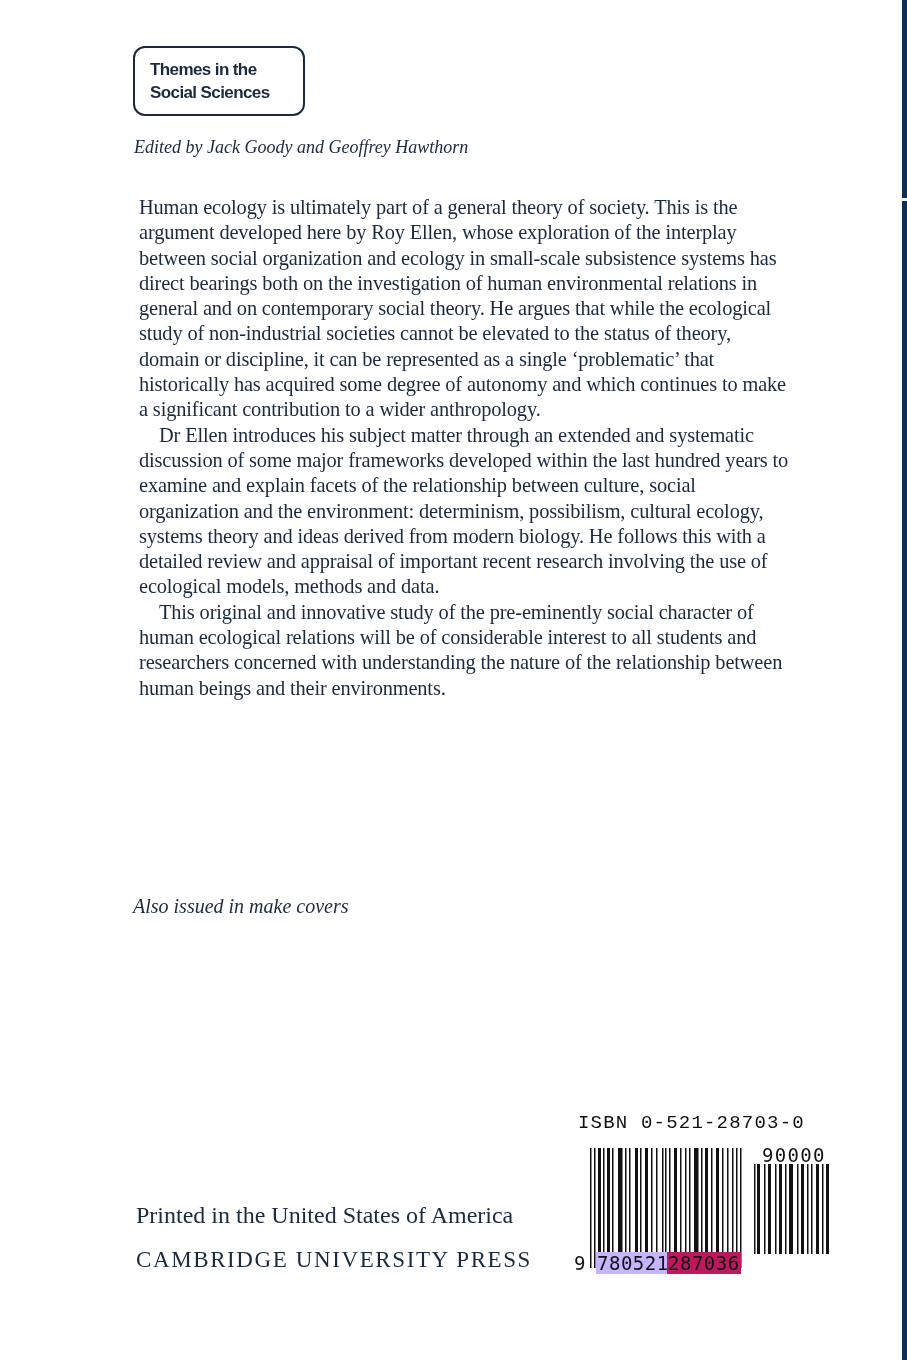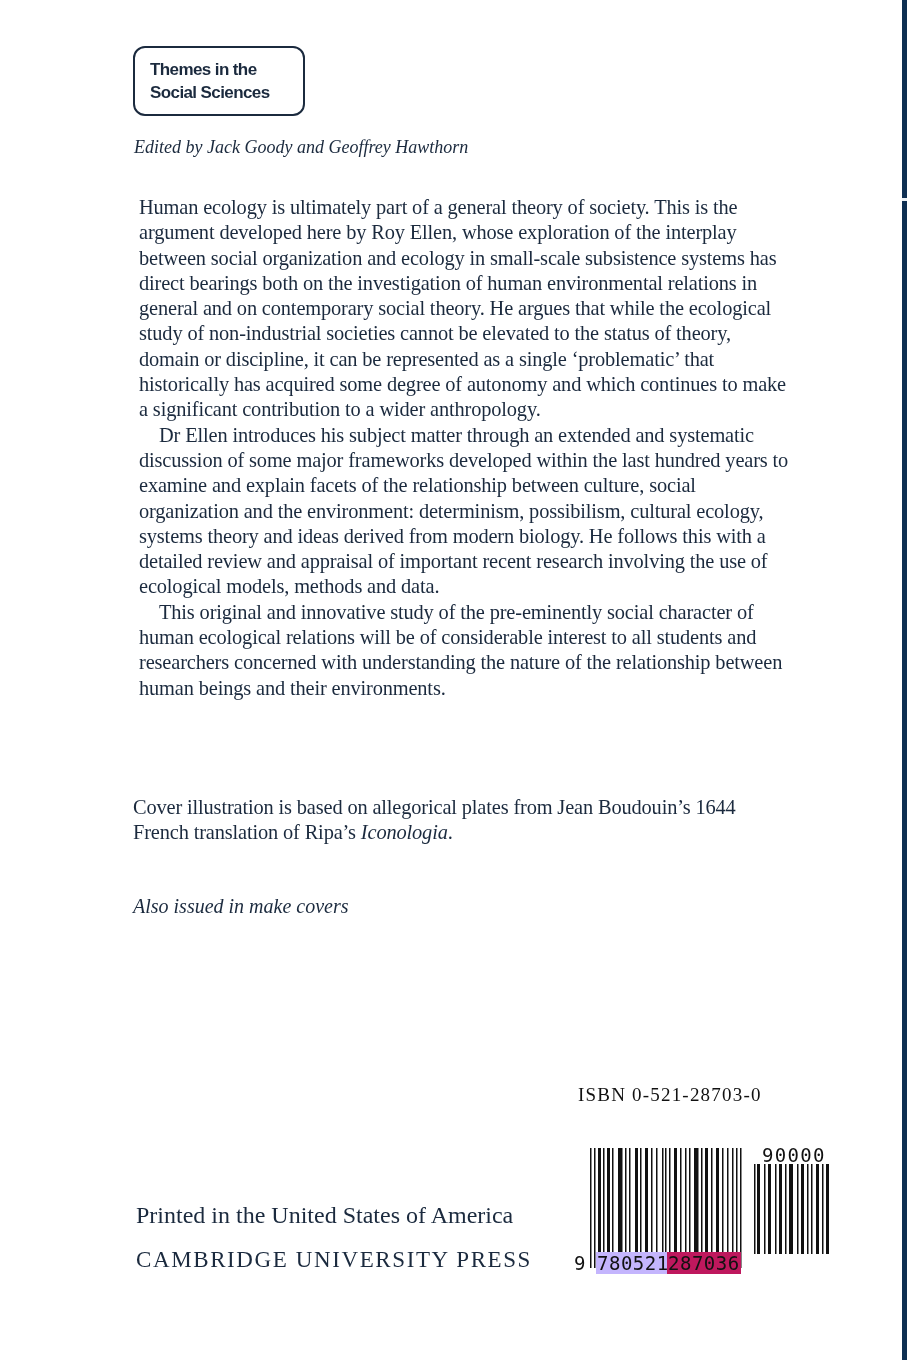--- a/index.html
+++ b/index.html
@@ -39,22 +39,22 @@
   .also {
     position:absolute; left:133px; top:895px; font-style:italic; font-size:20px; color:#1b2a3e;
   }
   .printed {
     position:absolute; left:136px; top:1202px; font-size:24px; color:#1b2a3e;
   }
   .publisher {
     position:absolute; left:136px; top:1247px; font-size:23px; letter-spacing:1.6px; color:#1b2a3e;
   }
   .isbn-label {
-    position:absolute; left:578px; top:1084px;
-    font-family: Liberation Serif, serif; font-size:19px; letter-spacing:1.2px; color:#111;
+    position:absolute; left:578px; top:1112px;
+    font-family: Liberation Mono, monospace; font-size:19px; letter-spacing:1.2px; color:#111;
   }
   .addon-digits {
     position:absolute; left:762px; top:1144px;
     font-family: "DejaVu Sans Mono", "Liberation Mono", monospace; font-size:19px; letter-spacing:1.3px; color:#111;
   }
   .barcode-main { position:absolute; left:590px; top:1148px; width:152px; height:120px; }
   .barcode-addon { position:absolute; left:754px; top:1164px; width:78px; height:90px; }
   .ean-first {
     position:absolute; left:574px; top:1252px;
     font-family: "DejaVu Sans Mono", "Liberation Mono", monospace; font-size:19px; color:#111;
@@ -83,21 +83,20 @@
 
 <div class="editors">Edited by Jack Goody and Geoffrey Hawthorn</div>
 
 <div class="blurb">
   <p>Human ecology is ultimately part of a general theory of society. This is the argument developed here by Roy Ellen, whose exploration of the interplay between social organization and ecology in small-scale subsistence systems has direct bearings both on the investigation of human environmental relations in general and on contemporary social theory. He argues that while the ecological study of non-industrial societies cannot be elevated to the status of theory, domain or discipline, it can be represented as a single ‘problematic’ that historically has acquired some degree of autonomy and which continues to make a significant contribution to a wider anthropology.</p>
   <p class="indent">Dr Ellen introduces his subject matter through an extended and systematic discussion of some major frameworks developed within the last hundred years to examine and explain facets of the relationship between culture, social organization and the environment: determinism, possibilism, cultural ecology, systems theory and ideas derived from modern biology. He follows this with a detailed review and appraisal of important recent research involving the use of ecological models, methods and data.</p>
   <p class="indent">This original and innovative study of the pre-eminently social character of human ecological relations will be of considerable interest to all students and researchers concerned with understanding the nature of the relationship between human beings and their environments.</p>
 </div>
 
 <div class="credits">
-  <p><span>Cover illustration is based on allegorical plates from Jean Boudouin’s 1644 French translation of Ripa’s </span><i>Iconologia</i><span>.</span></p>
 </div>
 
 <div class="also">Also issued in make covers</div>
 
 <div class="printed">Printed in the United States of America</div>
 <div class="publisher">CAMBRIDGE UNIVERSITY PRESS</div>
 
 <div class="isbn-label">ISBN 0-521-28703-0</div>
 <div class="addon-digits">90000</div>
 

